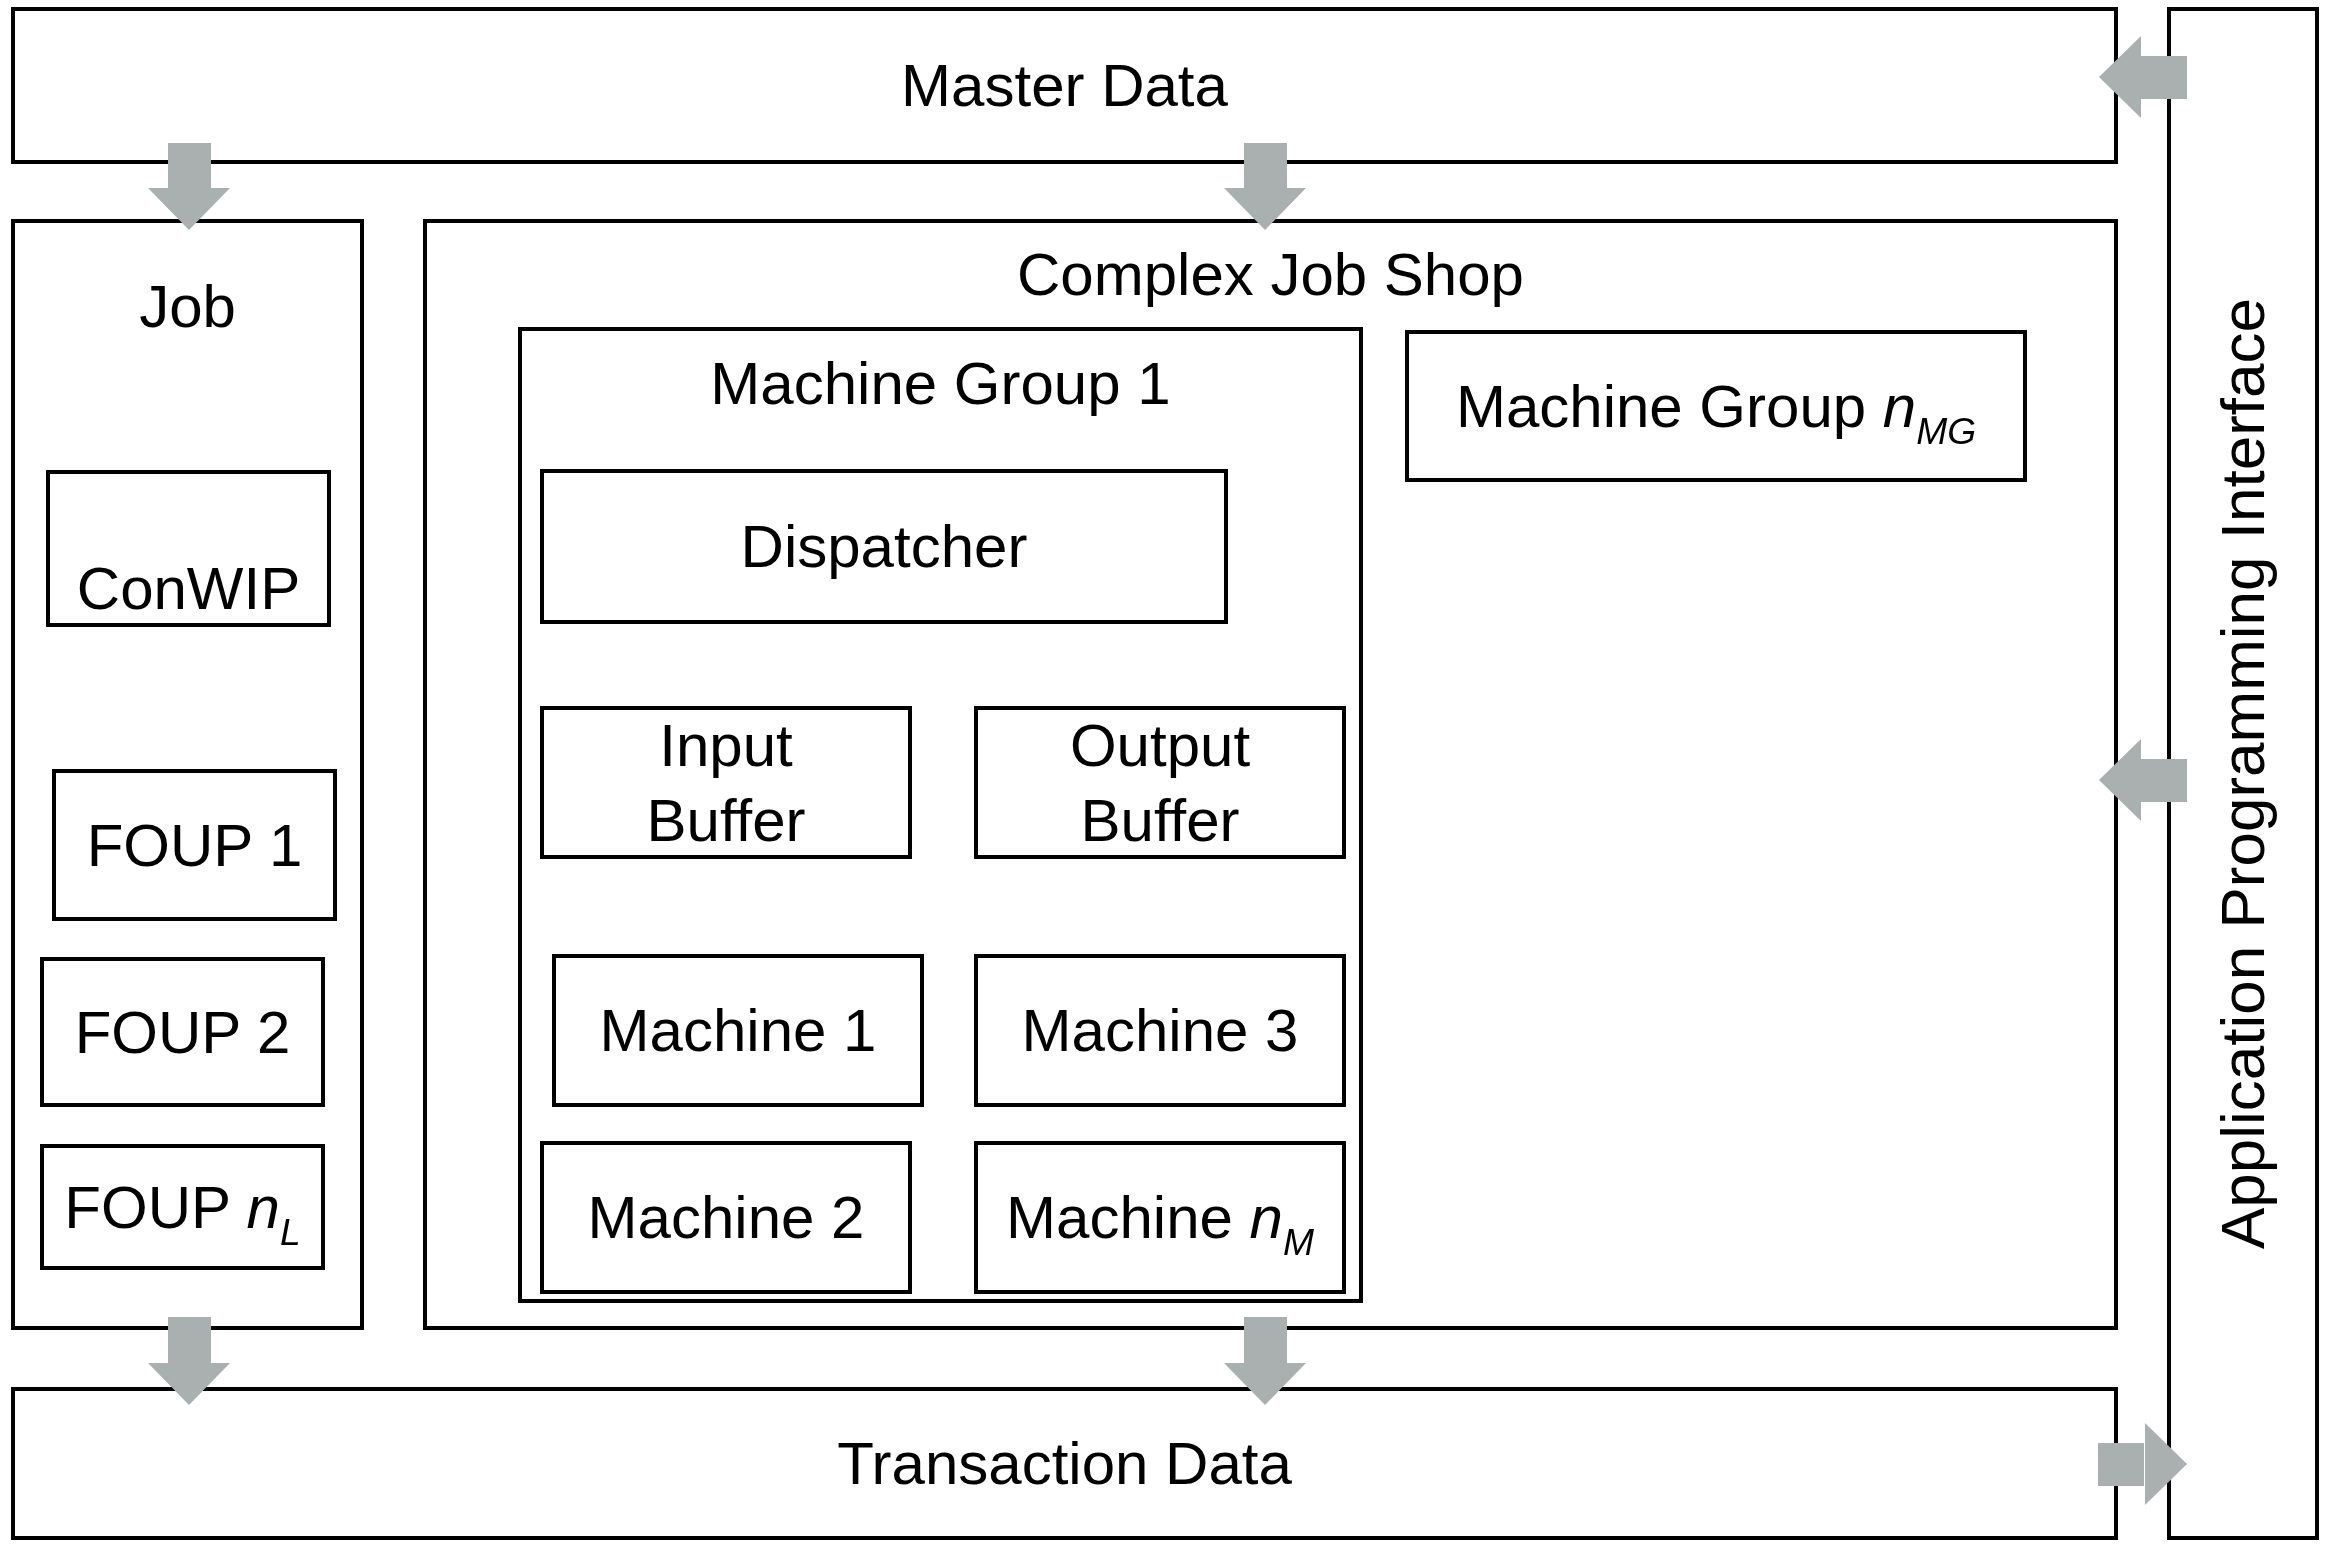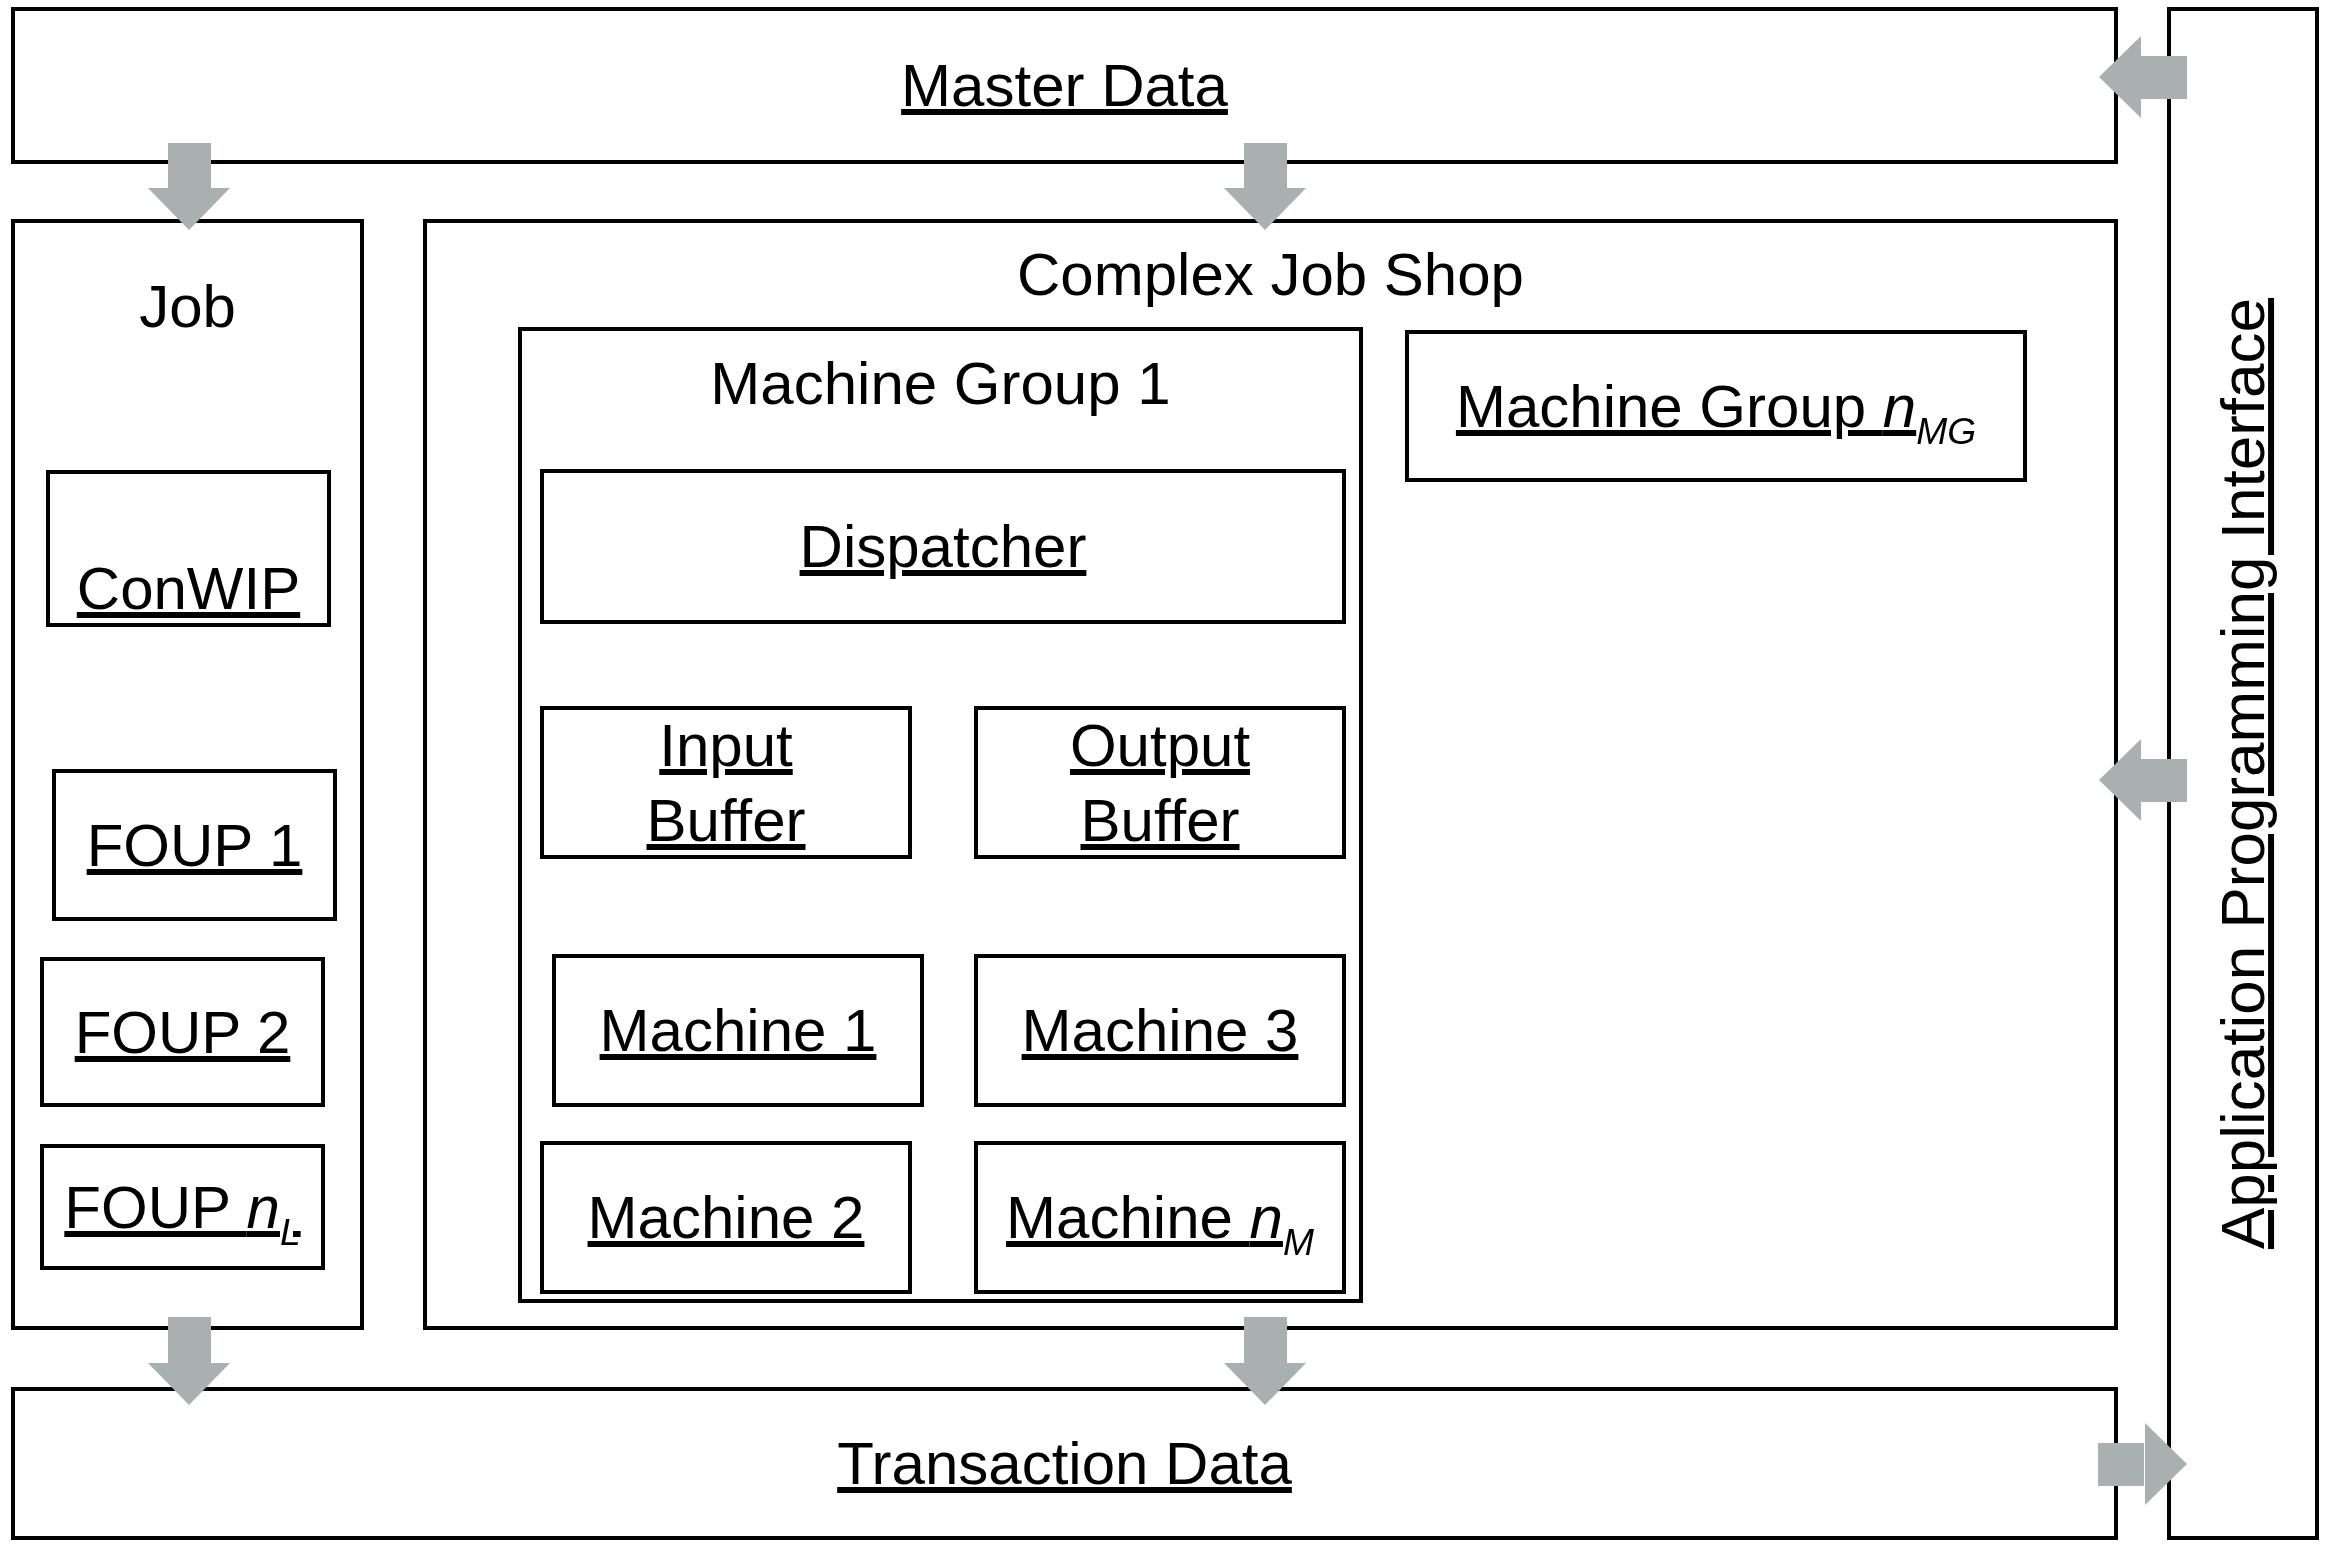--- a/index.html
+++ b/index.html
@@ -16,21 +16,20 @@
   }
   .box {
     position: absolute;
     border: 4.4px solid #000000;
     box-sizing: border-box;
     background: #ffffff;
     display: flex;
     align-items: center;
     justify-content: center;
     text-align: center;
-    text-decoration: underline;
   }
   .label {
     position: absolute;
     display: flex;
     flex-direction: column;
     align-items: center;
     justify-content: center;
     text-align: left;
     line-height: 1.25;
   }
@@ -98,21 +97,21 @@
     </div>
   </div>
 
   <div>
     <div class="box" style="left:423px; top:219px; width:1695px; height:1111px;"></div>
     <div class="label" style="left:423px; top:230px; width:1695px; height:88px;">Complex Job Shop</div>
 
     <div class="box" style="left:518px; top:327px; width:845px; height:976px;"></div>
     <div class="label" style="left:518px; top:335px; width:845px; height:96px;">Machine Group 1</div>
 
-    <div class="box" style="left:540px; top:469px; width:806px; height:155px;">
+    <div class="box" style="left:540px; top:469px; width:688px; height:155px;">
       <span>Dispatcher</span>
     </div>
 
     <div class="box" style="left:540px; top:706px; width:372px; height:153px;">
       <div class="two-line">
         <div>Input</div>
         <div>Buffer</div>
       </div>
     </div>
     <div class="box" style="left:974px; top:706px; width:372px; height:153px;">

